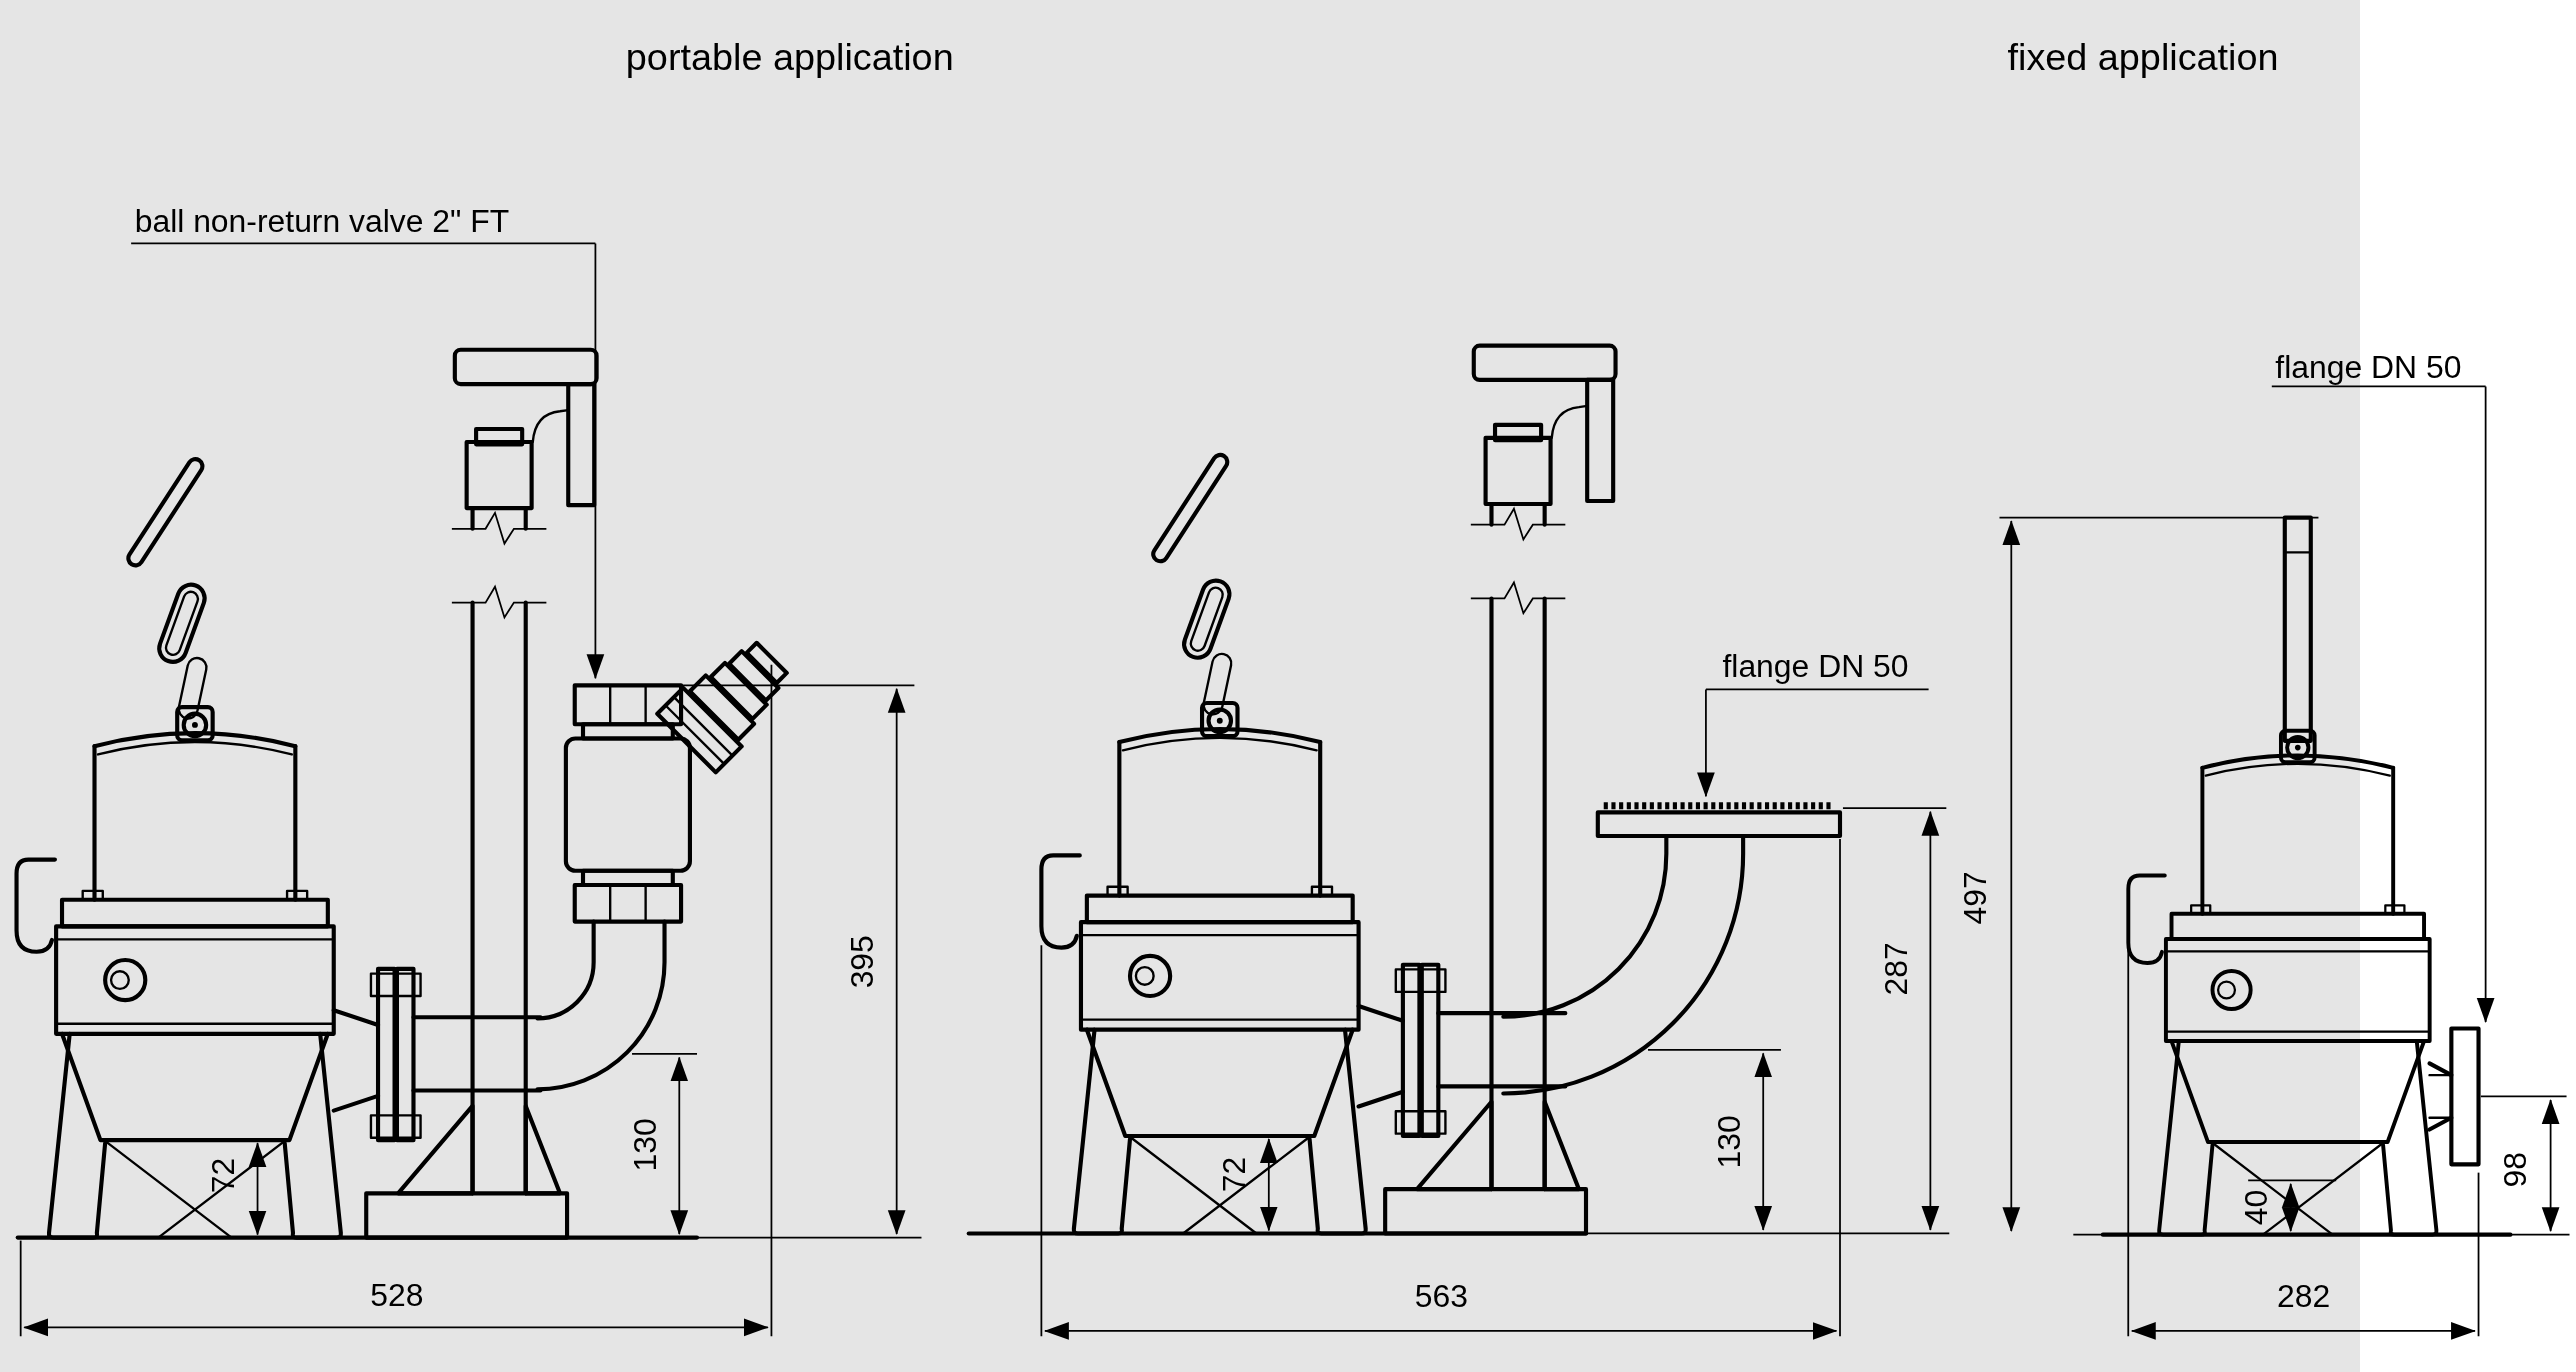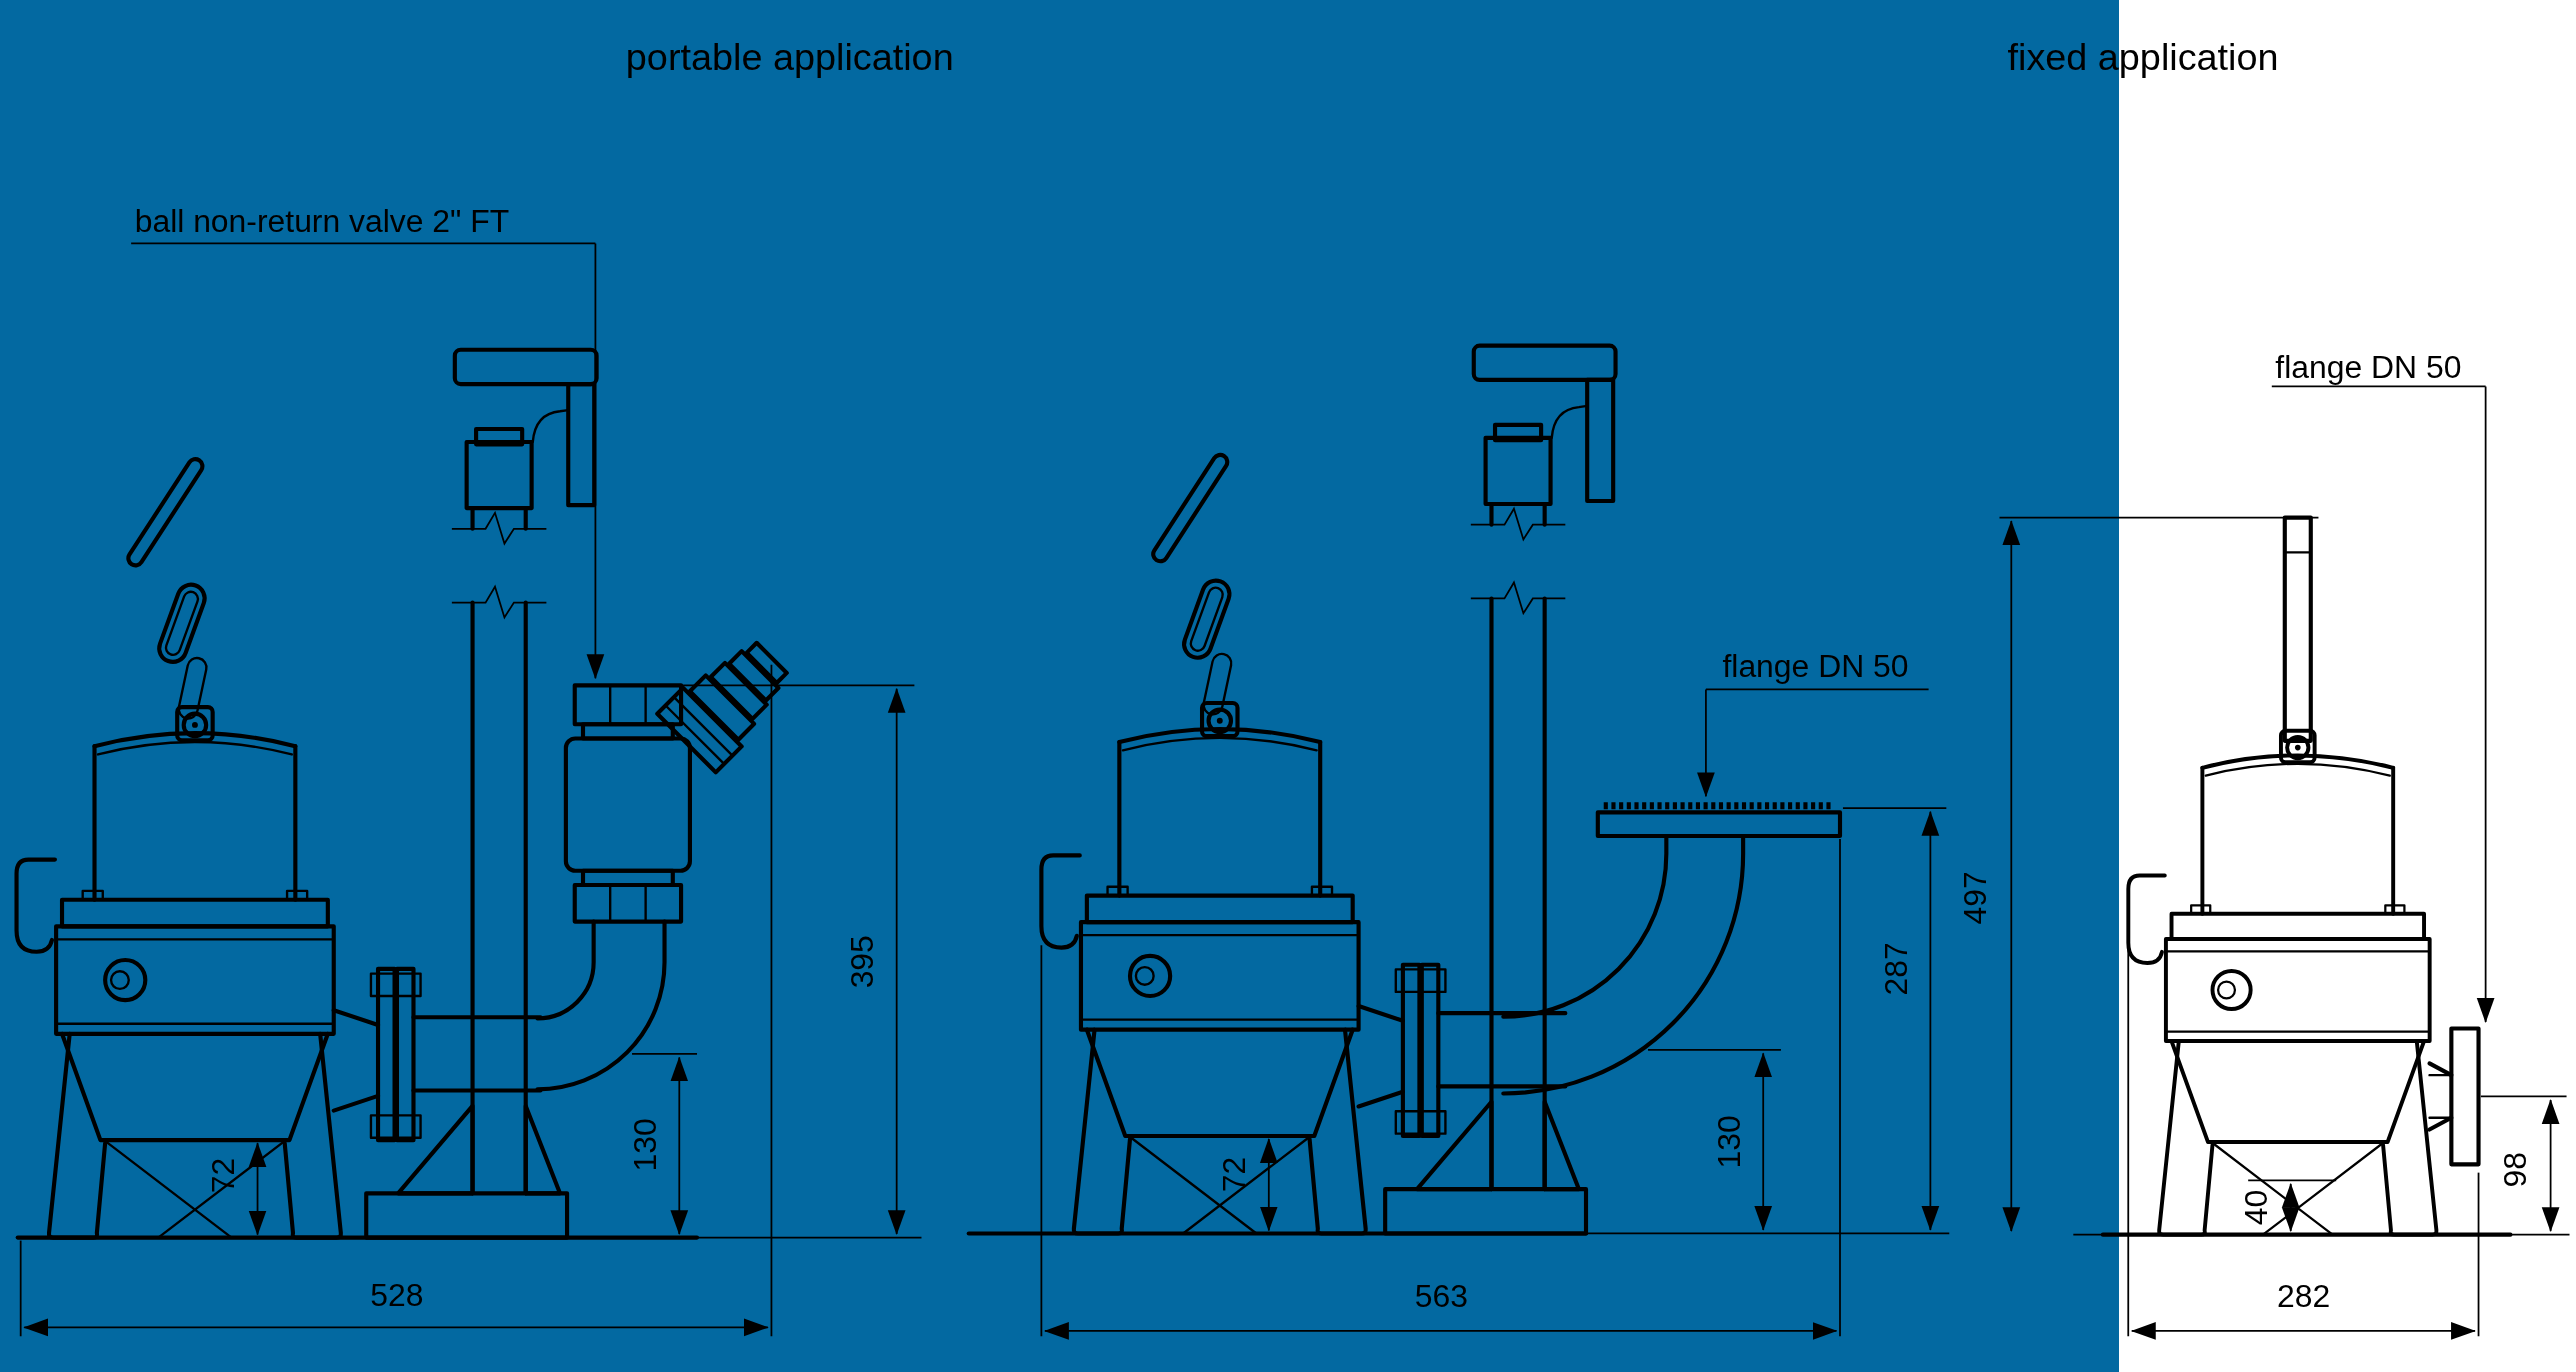--- a/index.html
+++ b/index.html
@@ -1,16 +1,16 @@
 <!DOCTYPE html>
 <html style="font-size:9.5px"><head>
 <meta charset="utf-8">
 <style>
   html,body{margin:0;padding:0;background:#fff;}
-  .stage{width:2119px;height:1373px;position:relative;background:#0369a1;}
+  .stage{width:2360px;height:1373px;position:relative;background:#e5e5e5;}
   svg{display:block;}
   .obj{fill:none;stroke:#000;stroke-width:7;stroke-linejoin:round;stroke-linecap:round;}
   .obj2{fill:none;stroke:#000;stroke-width:4;stroke-linejoin:round;stroke-linecap:round;}
   .thin{fill:none;stroke:#000;stroke-width:3;stroke-linecap:butt;}
   .hatch{fill:none;stroke:#000;stroke-width:12;stroke-dasharray:7 6;}
   .blk{fill:#000;stroke:none;}
   .t-title{font:64px "Liberation Sans", sans-serif;fill:#000;}
   .t-label{font:54px "Liberation Sans", sans-serif;fill:#000;}
   .t-dim{font:54px "Liberation Sans", sans-serif;fill:#000;}
 </style>

